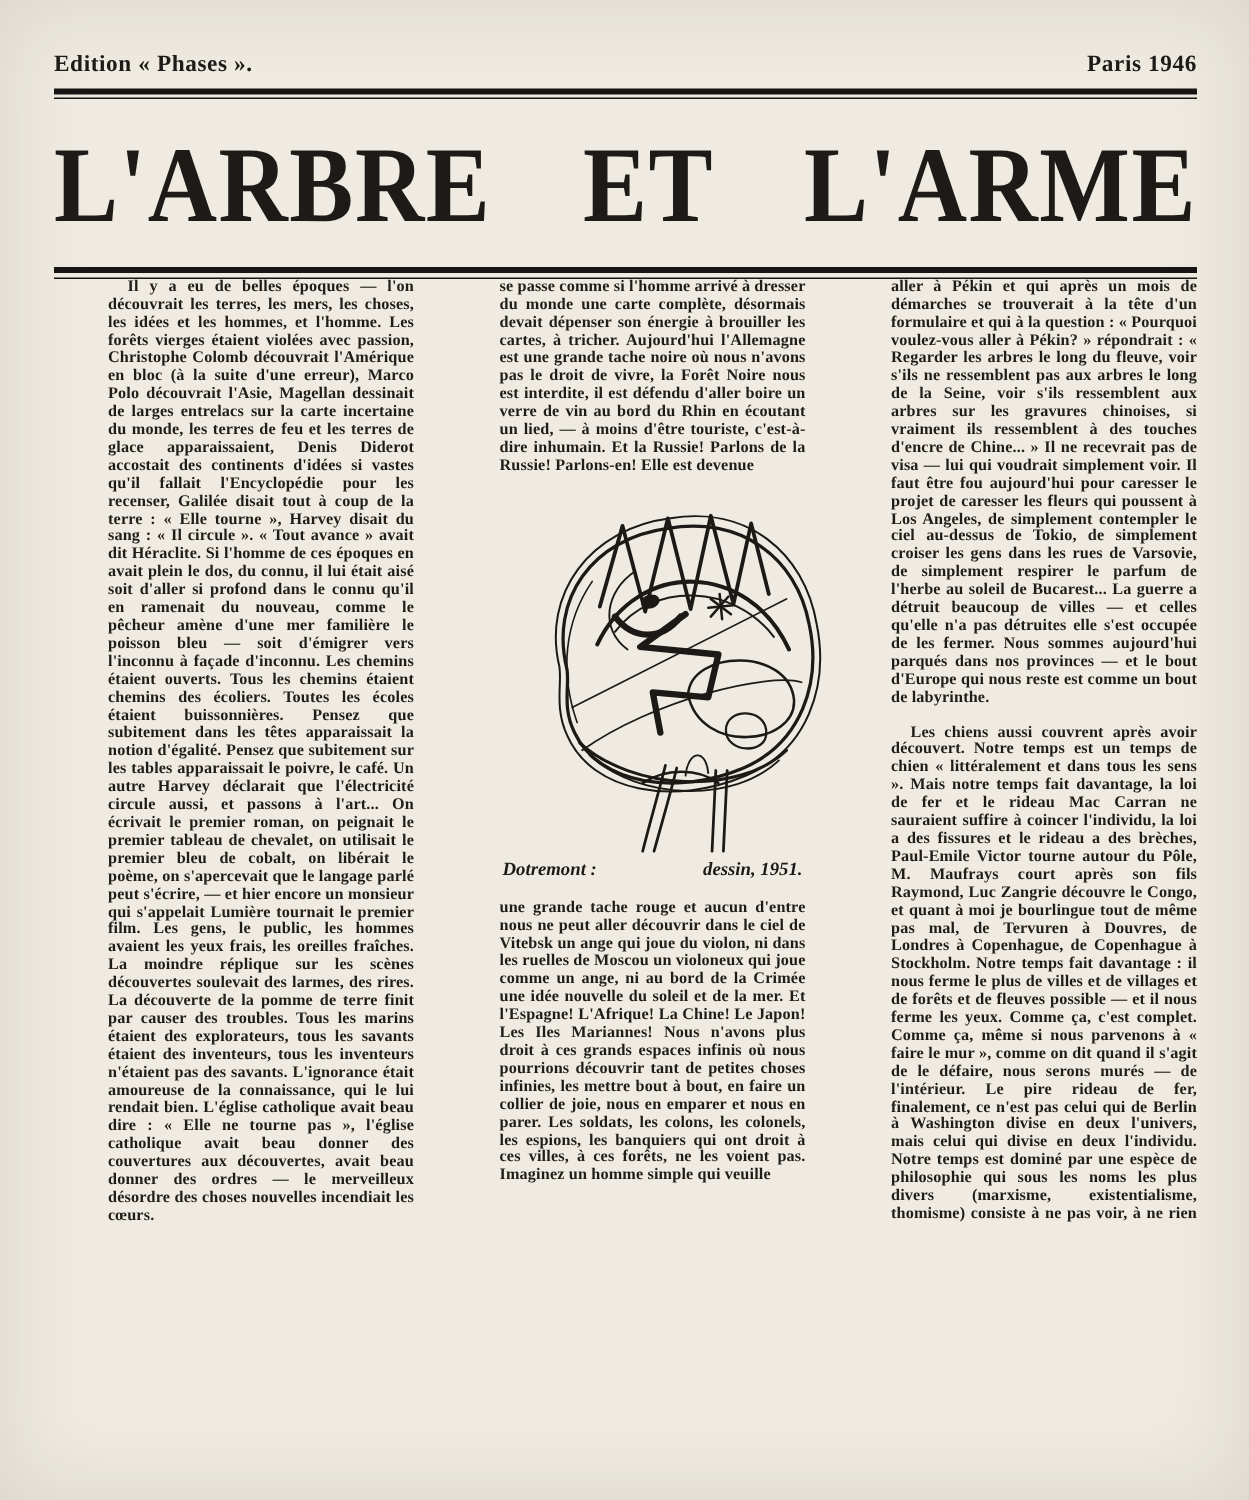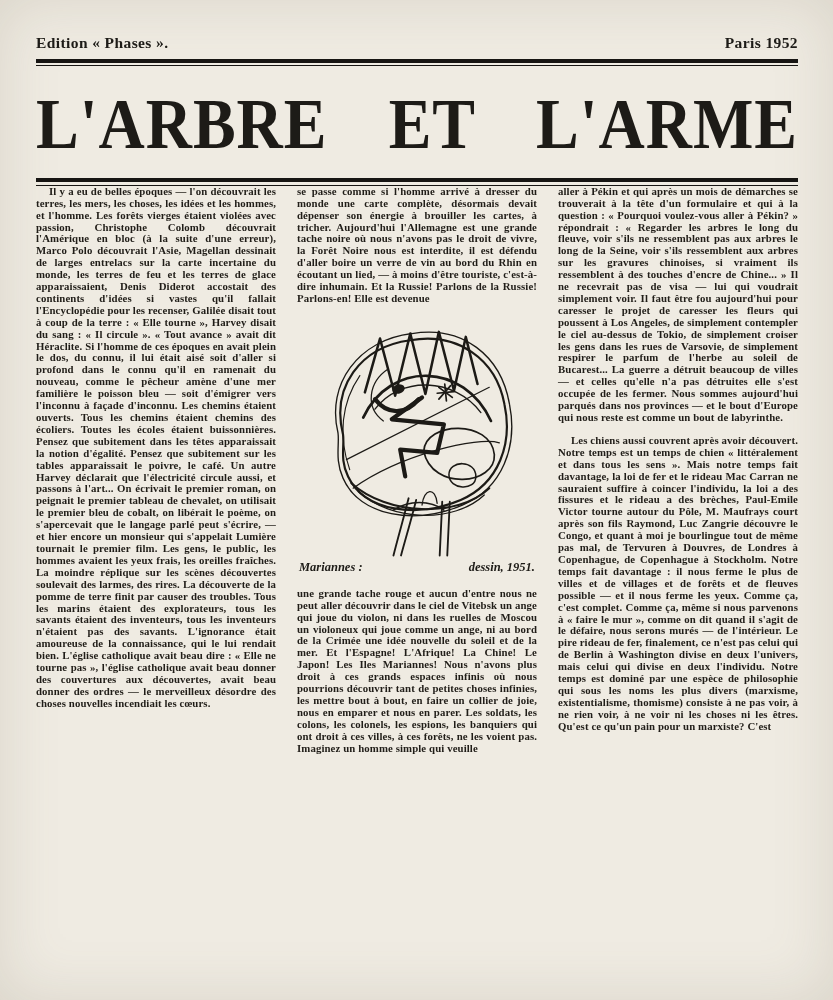--- a/index.html
+++ b/index.html
@@ -46,21 +46,21 @@
     font-size:19.5px;
     text-align:justify;
     text-align-last:justify;
     letter-spacing:.3px;
   }
   .columns{
     display:flex;gap:21px;
     height:630px;
     overflow:hidden;
   }
-  .col{flex:1 1 0;min-width:0;}
+  .col{flex:1 1 0;min-width:0;margin-left:36px;}
   .col p{
     margin:0;
     font-size:10.8px;
     font-weight:bold;
     line-height:11.9px;
     text-align:justify;
     letter-spacing:.1px;
     color:#201d18;
   }
   .indent{text-indent:13px;}
@@ -74,21 +74,21 @@
     margin:2px 2px 13px 2px;
   }
 </style>
 </head>
 <body>
 
 <div class="page">
 
   <div class="masthead">
     <span>Edition « Phases ».</span>
-    <span>Paris 1952</span>
+    <span>Paris 1946</span>
   </div>
 
   <div class="rule rule-top"></div>
 
   <h1 class="main-title">L'ARBRE ET L'ARME</h1>
 
   <div class="rule"></div>
 
 
   <div class="columns">
@@ -136,21 +136,21 @@
           <path stroke-width="1.5" d="M50,216 C90,252 164,254 200,220"></path>
           <path stroke-width="2" d="M92,238 C110,226 136,226 152,238"></path>
           <path stroke-width="1.5" d="M126,232 C128,212 142,210 144,230"></path>
 
           <path stroke-width="2.2" d="M110,224 C104,248 98,268 92,292"></path>
           <path stroke-width="2.2" d="M119,226 C113,250 107,270 101,292"></path>
           <path stroke-width="2.2" d="M150,228 L147,292"></path>
           <path stroke-width="2.2" d="M159,228 L156,292"></path>
         </svg>
         <div class="fig-caption">
-          <span>Mariannes :</span>
+          <span>Dotremont :</span>
           <span>dessin, 1951.</span>
         </div>
       </div>
 
       <p>une grande tache rouge et aucun d'entre nous ne peut aller découvrir dans le ciel de Vitebsk un ange qui joue du violon, ni dans les ruelles de Moscou un violoneux qui joue comme un ange, ni au bord de la Crimée une idée nouvelle du soleil et de la mer. Et l'Espagne! L'Afrique! La Chine! Le Japon! Les Iles Mariannes! Nous n'avons plus droit à ces grands espaces infinis où nous pourrions découvrir tant de petites choses infinies, les mettre bout à bout, en faire un collier de joie, nous en emparer et nous en parer. Les soldats, les colons, les colonels, les espions, les banquiers qui ont droit à ces villes, à ces forêts, ne les voient pas. Imaginez un homme simple qui veuille</p>
     </div>
 
     <div class="col">
       <p>aller à Pékin et qui après un mois de démarches se trouverait à la tête d'un formulaire et qui à la question : « Pourquoi voulez-vous aller à Pékin? » répondrait : « Regarder les arbres le long du fleuve, voir s'ils ne ressemblent pas aux arbres le long de la Seine, voir s'ils ressemblent aux arbres sur les gravures chinoises, si vraiment ils ressemblent à des touches d'encre de Chine... » Il ne recevrait pas de visa — lui qui voudrait simplement voir. Il faut être fou aujourd'hui pour caresser le projet de caresser les fleurs qui poussent à Los Angeles, de simplement contempler le ciel au-dessus de Tokio, de simplement croiser les gens dans les rues de Varsovie, de simplement respirer le parfum de l'herbe au soleil de Bucarest... La guerre a détruit beaucoup de villes — et celles qu'elle n'a pas détruites elle s'est occupée de les fermer. Nous sommes aujourd'hui parqués dans nos provinces — et le bout d'Europe qui nous reste est comme un bout de labyrinthe.</p>
       <p class="indent pgap">Les chiens aussi couvrent après avoir découvert. Notre temps est un temps de chien « littéralement et dans tous les sens ». Mais notre temps fait davantage, la loi de fer et le rideau Mac Carran ne sauraient suffire à coincer l'individu, la loi a des fissures et le rideau a des brèches, Paul-Emile Victor tourne autour du Pôle, M. Maufrays court après son fils Raymond, Luc Zangrie découvre le Congo, et quant à moi je bourlingue tout de même pas mal, de Tervuren à Douvres, de Londres à Copenhague, de Copenhague à Stockholm. Notre temps fait davantage : il nous ferme le plus de villes et de villages et de forêts et de fleuves possible — et il nous ferme les yeux. Comme ça, c'est complet. Comme ça, même si nous parvenons à « faire le mur », comme on dit quand il s'agit de le défaire, nous serons murés — de l'intérieur. Le pire rideau de fer, finalement, ce n'est pas celui qui de Berlin à Washington divise en deux l'univers, mais celui qui divise en deux l'individu. Notre temps est dominé par une espèce de philosophie qui sous les noms les plus divers (marxisme, existentialisme, thomisme) consiste à ne pas voir, à ne rien voir, à ne voir ni les choses ni les êtres. Qu'est ce qu'un pain pour un marxiste? C'est</p>

